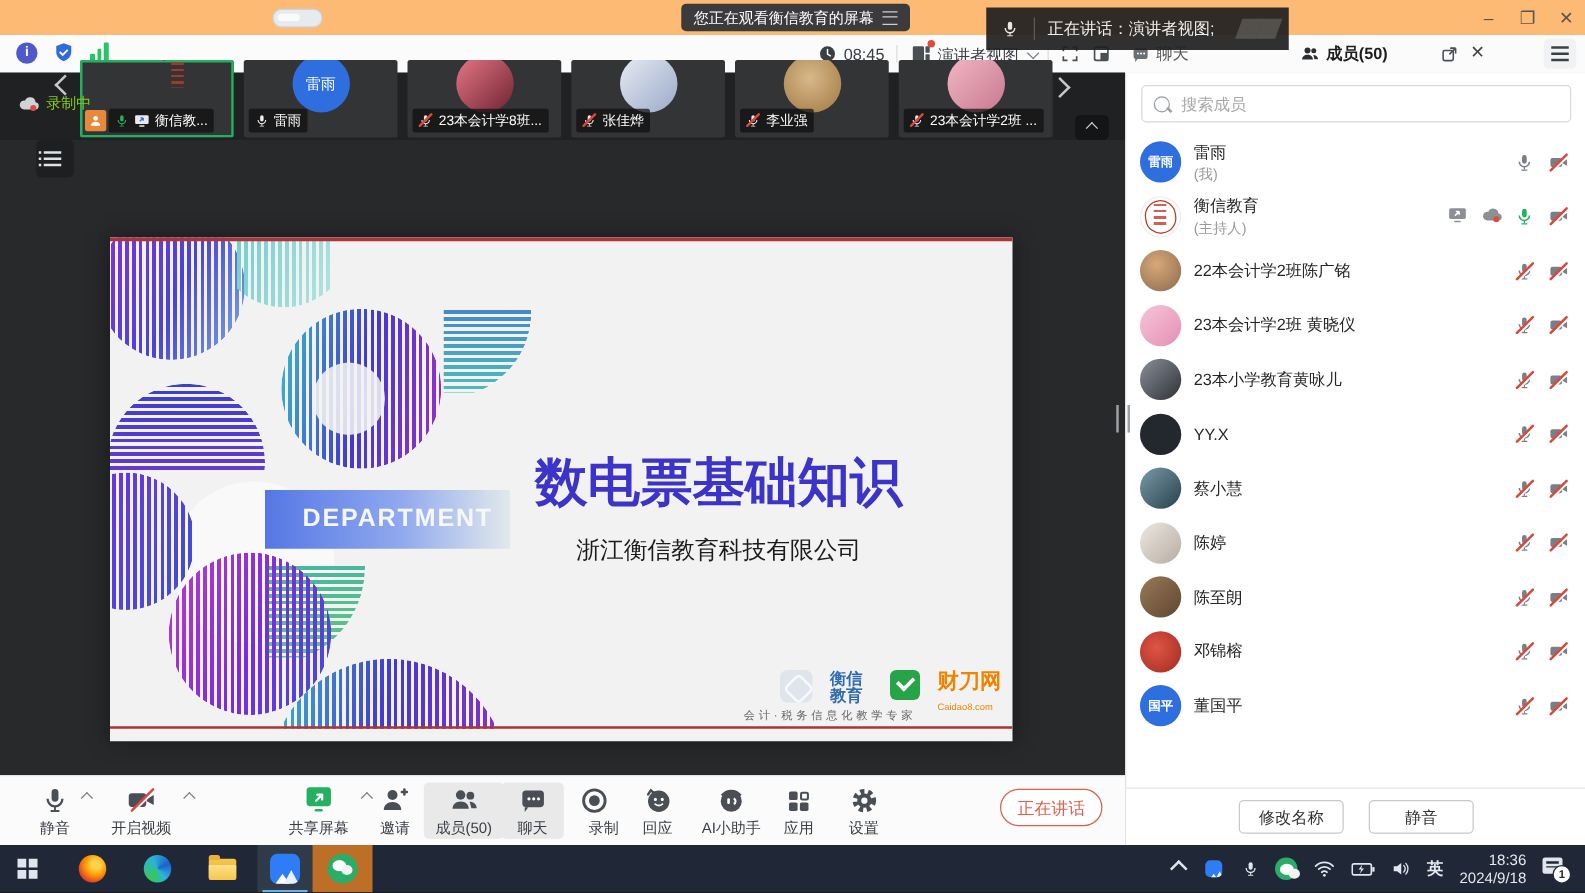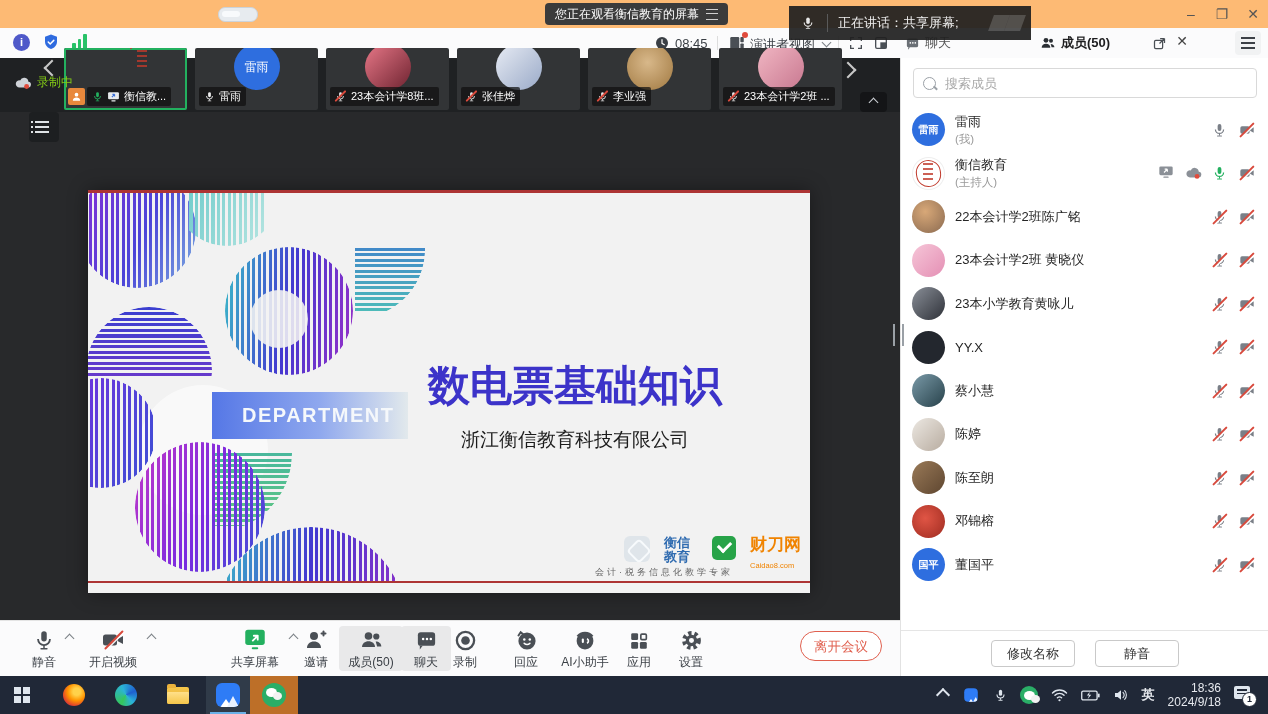--- a/index.html
+++ b/index.html
@@ -151,21 +151,21 @@
 
   <div class="abs speaking">
     <svg class="mic-sm" width="14" height="16" viewBox="0 0 24 24" fill="#e8e8e8">
         <rect x="9" y="2.5" width="6" height="11" rx="3"></rect>
         <path d="M5.5 11a6.5 6.5 0 0 0 13 0" fill="none" stroke="#e8e8e8" stroke-width="2"></path>
         <rect x="11.2" y="17.5" width="1.6" height="3.5"></rect>
         <rect x="8" y="20.8" width="8" height="1.6" rx=".8"></rect>
       </svg>
     <span class="sep"></span>
     <span>正在讲话：</span>
-    <span>共享屏幕;</span>
+    <span>演讲者视图;</span>
     <i class="wm1"></i>
       <i class="wm2"></i>
   </div>
 
   <div class="abs topbar">
     <div class="abs circ-ic" style="left:13px;top:6px;background:#4f59c9;">i</div>
     <svg class="abs" style="left:42px;top:5px;" width="18" height="18" viewBox="0 0 24 24">
         <path d="M12 2l8 3v6.2c0 5.2-3.6 8.6-8 10-4.4-1.4-8-4.8-8-10V5z" fill="#2f6bdf"></path>
         <path d="M8.3 12l2.6 2.6 4.8-4.8" stroke="#fff" stroke-width="2" fill="none" stroke-linecap="round"></path>
       </svg>
@@ -689,21 +689,21 @@
           <svg width="23" height="23" viewBox="0 0 24 24">
             <rect x="3" y="3.5" width="18" height="14" rx="3" fill="#4a4f55"></rect>
             <path d="M8 17.5l-3 4v-4z" fill="#4a4f55"></path>
             <circle cx="8.5" cy="10.5" r="1.3" fill="#fff"></circle>
             <circle cx="12.5" cy="10.5" r="1.3" fill="#fff"></circle>
             <circle cx="16.5" cy="10.5" r="1.3" fill="#fff"></circle>
           </svg>
         </div>
       <div class="tlabel">聊天</div>
     </div>
-    <div class="tool" style="left:445px;width:40px;">
+    <div class="tool" style="left:455px;width:40px;text-align:right;">
       <div class="ticon">
           <svg width="23" height="23" viewBox="0 0 24 24">
             <circle cx="12" cy="12" r="9" fill="none" stroke="#4a4f55" stroke-width="2.4"></circle>
             <circle cx="12" cy="12" r="4.5" fill="#4a4f55"></circle>
           </svg>
         </div>
       <div class="tlabel">录制</div>
     </div>
     <div class="tool" style="left:504px;width:44px;">
       <div class="ticon">
@@ -742,21 +742,21 @@
     <div class="tool" style="left:669px;width:44px;">
       <div class="ticon">
           <svg width="23" height="23" viewBox="0 0 24 24">
             <circle cx="12" cy="12" r="7.5" fill="none" stroke="#4a4f55" stroke-width="4.6" stroke-dasharray="3.4 2.95"></circle>
             <circle cx="12" cy="12" r="6" fill="#4a4f55"></circle>
             <circle cx="12" cy="12" r="2.6" fill="#fbfbfc"></circle>
           </svg>
         </div>
       <div class="tlabel">设置</div>
     </div>
-    <button class="abs leave">离开会议</button>
+    <button class="abs leave">正在讲话</button>
   </div>
 
   <div class="abs taskbar">
     <div class="tb-cell">
       <span class="win-ic">
           <i style="left:0;top:0;"></i>
           <i style="left:8.5px;top:0;"></i>
           <i style="left:0;top:8.5px;"></i>
           <i style="left:8.5px;top:8.5px;"></i>
         </span>

